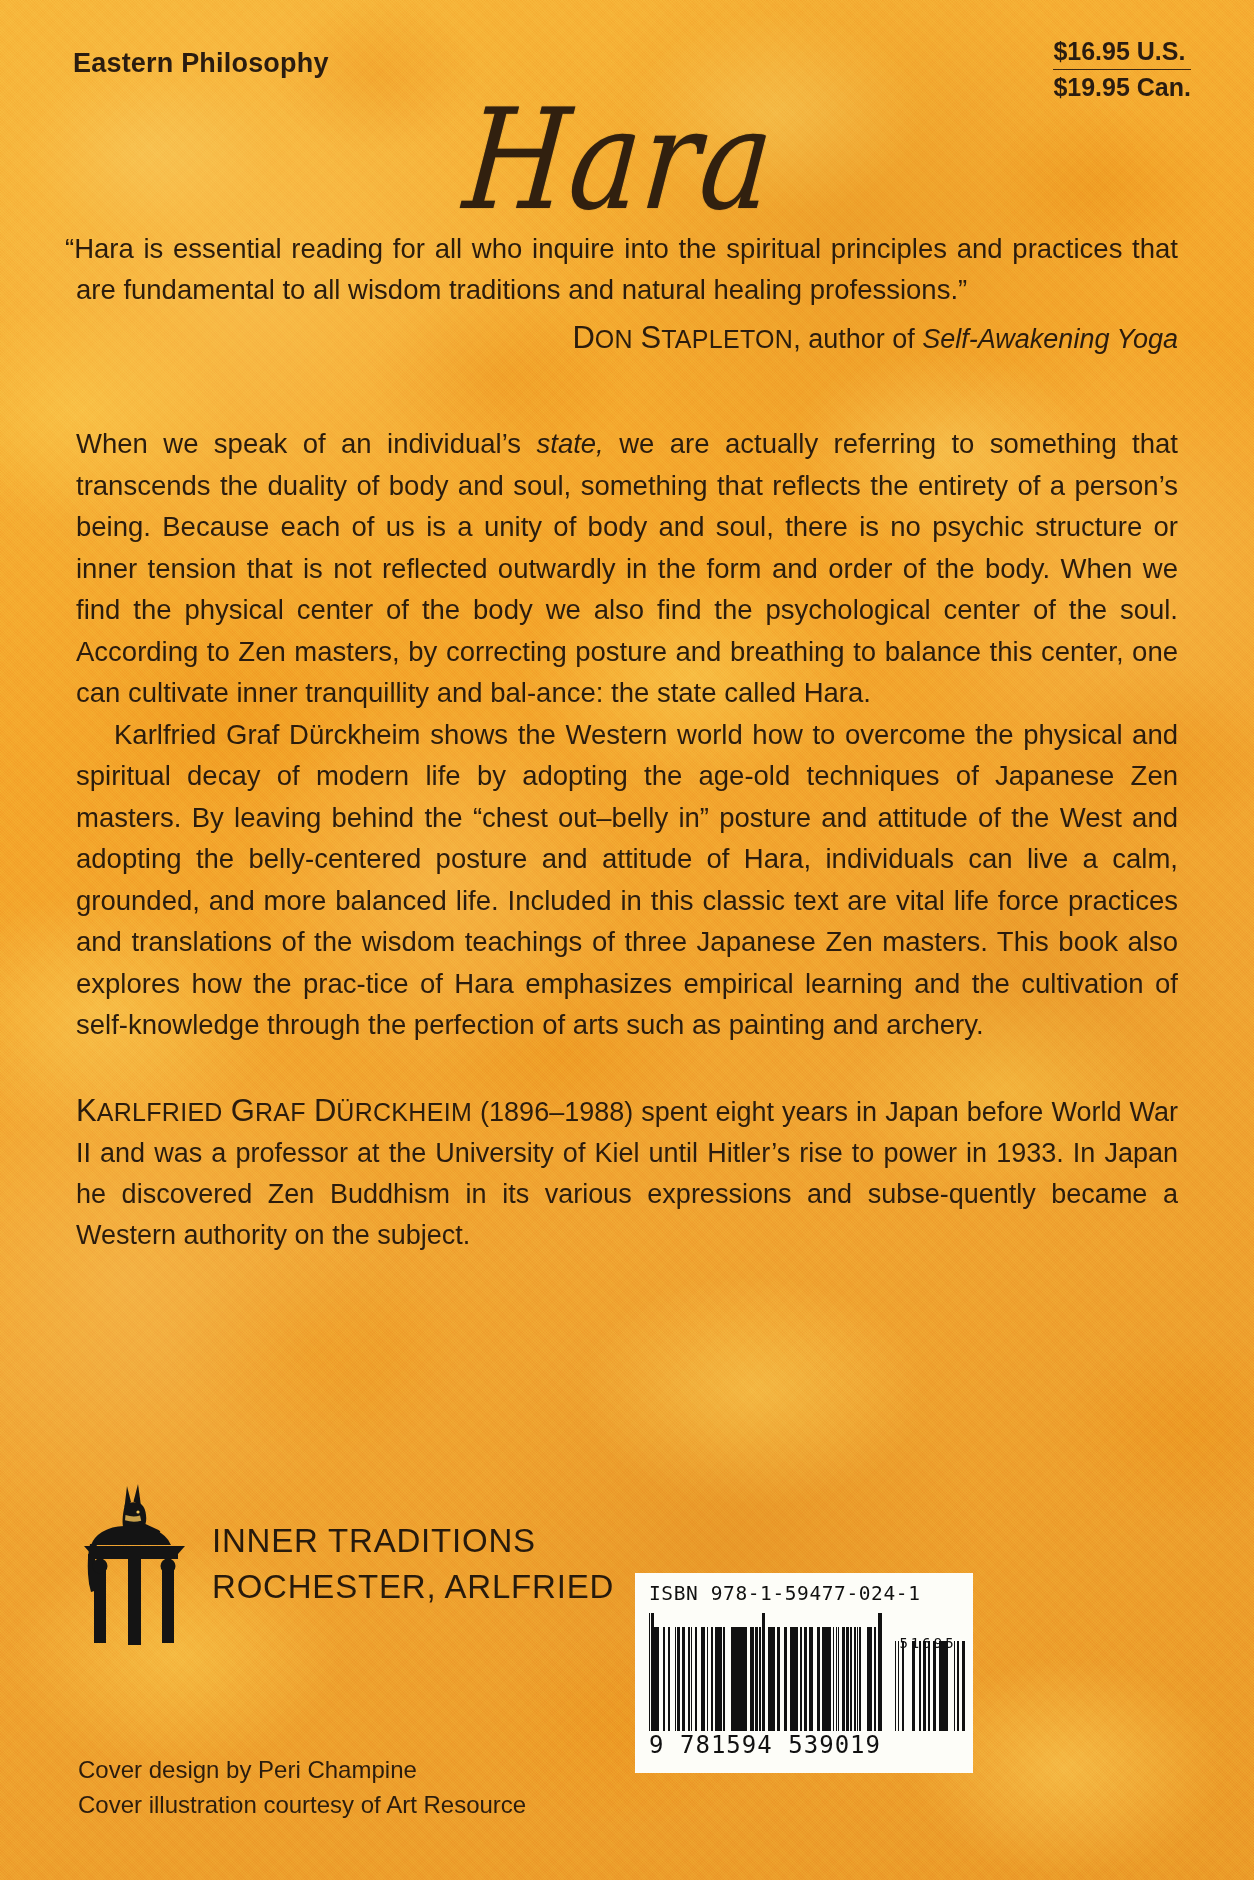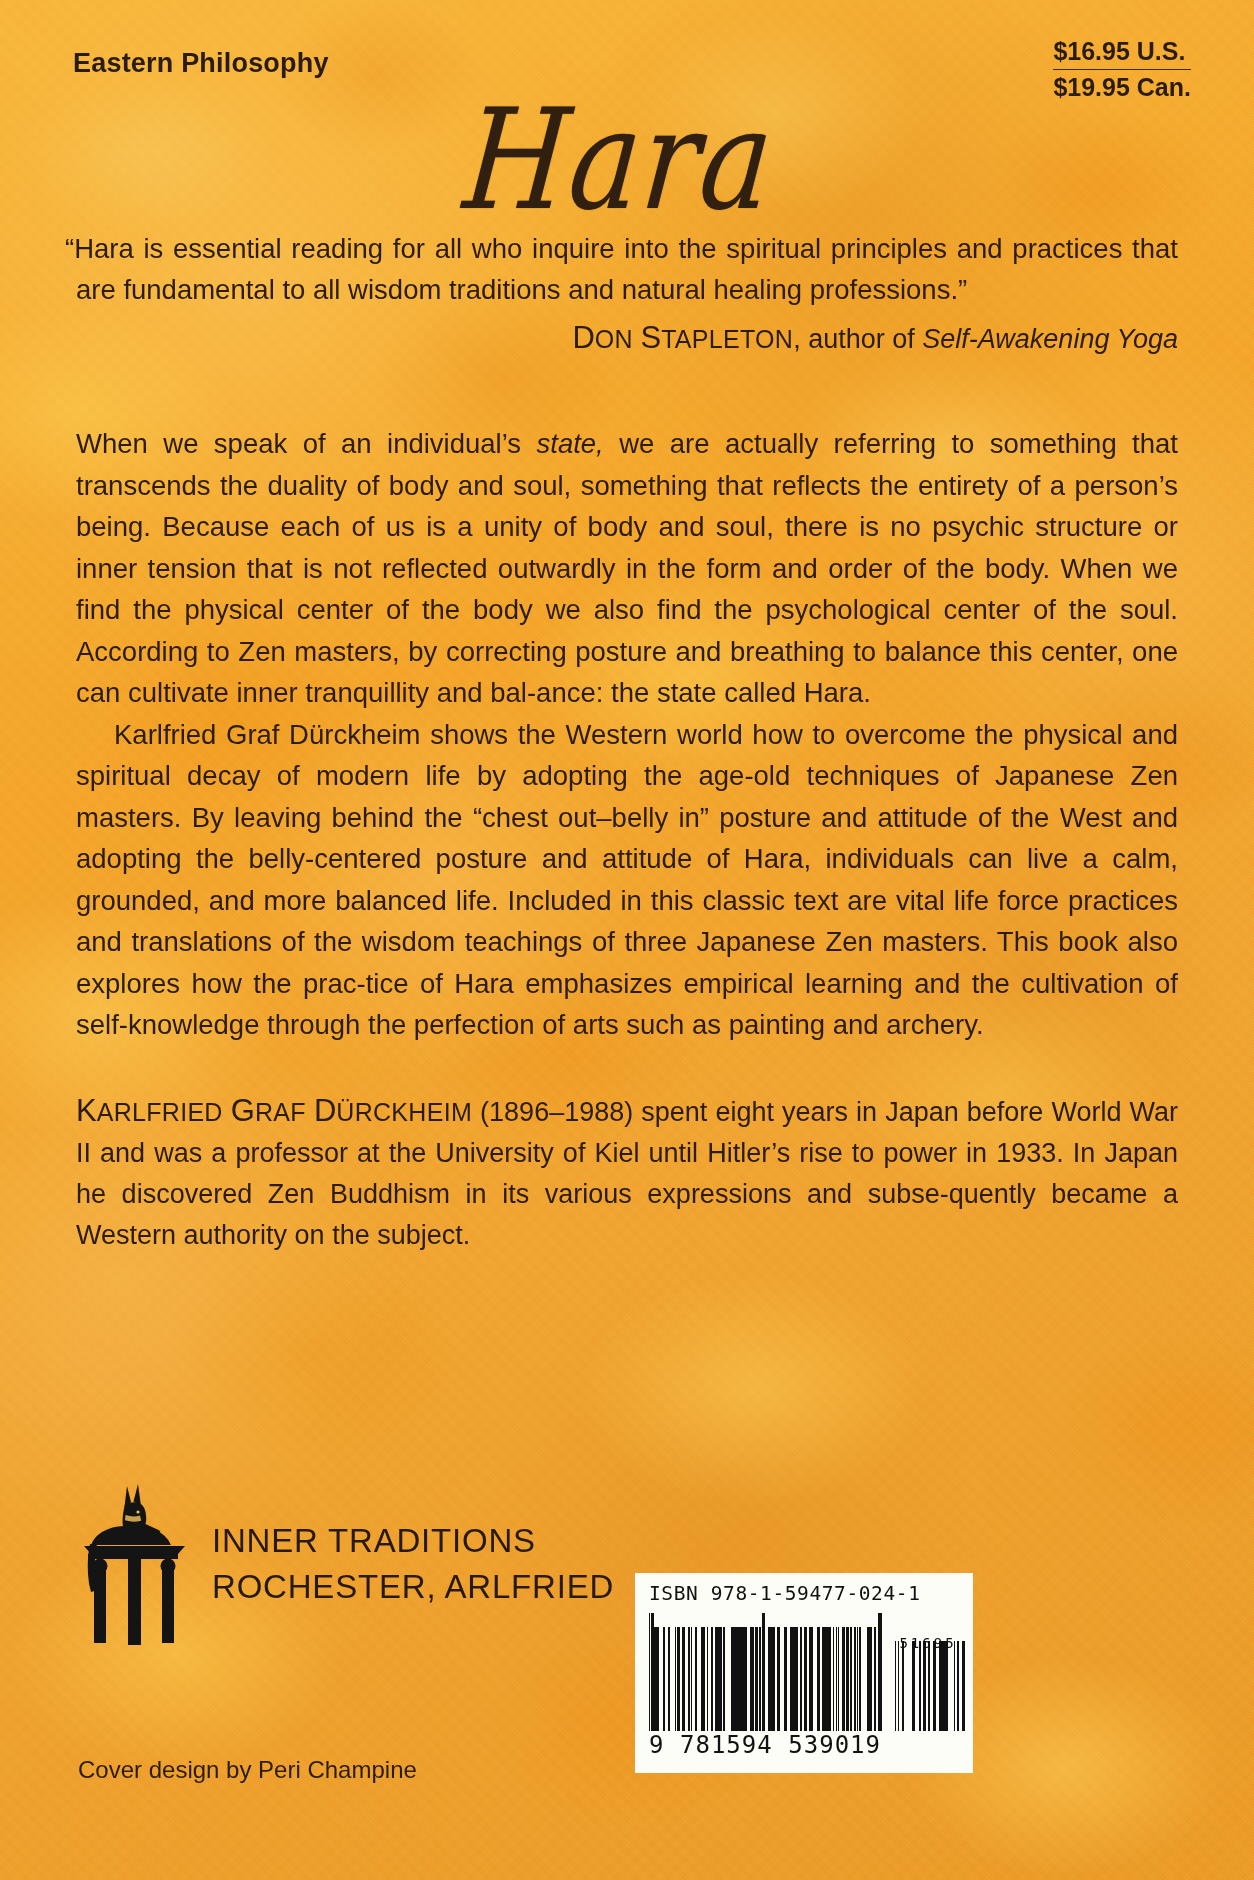--- a/index.html
+++ b/index.html
@@ -480,15 +480,16 @@
     <div id="ean-digits">
       <span>9</span>
       <span>781594</span>
       <span>539019</span>
     </div>
     <div id="addon-digits">51695</div>
   </div>
 
   <div id="credits" class="layer">
     <div>Cover design by Peri Champine</div>
+    <div>Cover illustration courtesy of Art Resource</div>
   </div>
 
 </div>
 
 </body></html>

